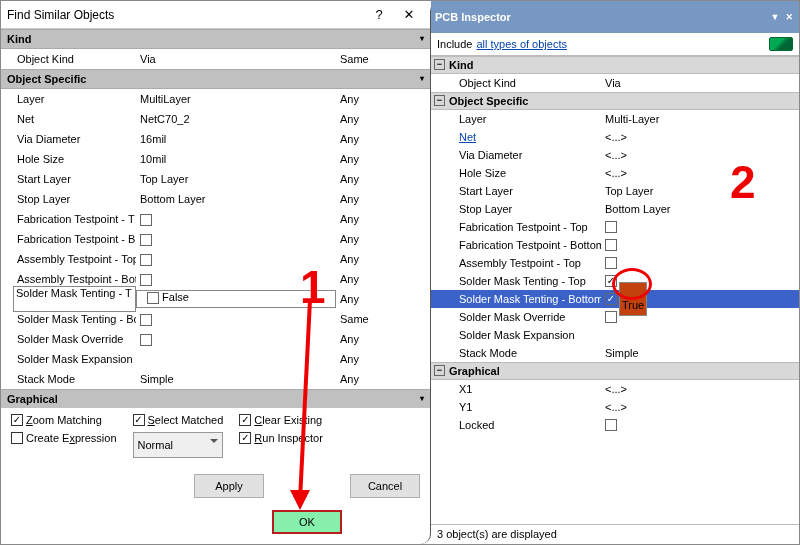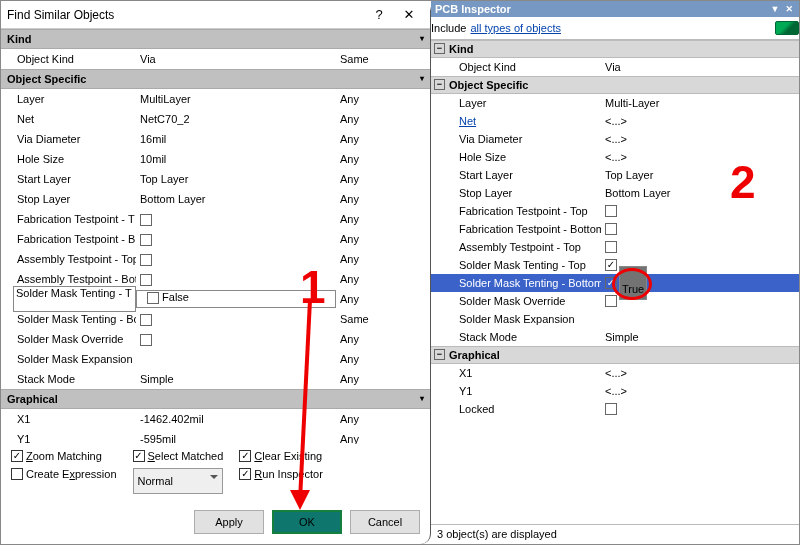--- a/index.html
+++ b/index.html
@@ -26,40 +26,40 @@
 
   .footer1 { padding: 6px 10px; display: flex; flex-wrap: wrap; gap: 10px 16px; }
   .fcol { display: flex; flex-direction: column; gap: 6px; }
   .ck { display: flex; align-items: center; gap: 3px; }
   .ck .box { width: 12px; height: 12px; border: 1px solid #333; display: inline-flex; align-items: center; justify-content: center; font-size: 10px; line-height: 1; }
   .select { border: 1px solid #999; background: #efefef; padding: 1px 16px 1px 4px; position: relative; height: 26px; display: inline-flex; align-items: center; }
   .select::after { content: ""; position: absolute; right: 4px; top: 6px; border: 4px solid transparent; border-top-color: #555; }
 
   .footer2 { padding: 10px; display: flex; justify-content: flex-end; gap: 8px; border-top: 0; }
   .btn { min-width: 70px; height: 24px; border: 1px solid #adadad; background: #e1e1e1; font-size: 11px; cursor: pointer; }
-  .btn.default { border: 2px solid #15803d; background: #0f766e; }
+  .btn.default { border: 2px solid #b91c1c; background: #86efac; margin-top: 36px; }
 
   
   .inspector { flex: 1; display: flex; flex-direction: column; background: #fff; }
-  .insp-title { height: 16px; background: #7798c2; color: #fff; font-weight: bold; display: flex; align-items: center; padding: 0 4px; font-size: 11px; }
+  .insp-title { height: 32px; background: #7798c2; color: #fff; font-weight: bold; display: flex; align-items: center; padding: 0 4px; font-size: 11px; }
   .insp-title .ticons { margin-left: auto; display: flex; gap: 2px; font-size: 9px; }
   .insp-title .ticons span { cursor: pointer; padding: 0 2px; }
-  .insp-include { padding: 4px 0; display: flex; align-items: center; gap: 4px; border-bottom: 1px solid #bbb; }
+  .insp-include { padding: 4px 6px; display: flex; align-items: center; gap: 4px; border-bottom: 1px solid #bbb; }
   .insp-include a { color: #0645ad; text-decoration: underline; cursor: pointer; }
   .insp-include .chip { margin-left: auto; width: 24px; height: 14px; background: linear-gradient(135deg, #0a5 40%, #063 60%); border: 1px solid #063; border-radius: 2px; }
 
   .insp-body { flex: 1; overflow: auto; }
   .insp-sectionhdr { background: #d8d8d8; font-weight: bold; padding: 2px 4px 2px 18px; position: relative; border-top: 1px solid #bbb; border-bottom: 1px solid #bbb; }
   .insp-sectionhdr .minus { position: absolute; left: 3px; top: 2px; width: 11px; height: 11px; border: 1px solid #666; text-align: center; font-size: 9px; line-height: 9px; }
   .irow { display: flex; align-items: center; height: 18px; }
   .irow .ilabel { width: 170px; padding-left: 28px; white-space: nowrap; overflow: hidden; }
   .irow .ival { flex: 1; padding-left: 4px; display: flex; align-items: center; }
   .irow.linked .ilabel span { color: #0645ad; text-decoration: underline; cursor: pointer; }
   .irow.selrow { background: #3a62c9; color: #fff; }
-  .irow.selrow .ibox { background: #737373; color: #000; border: 1px solid #888; height: 16px; padding: 16px 2px; }
+  .irow.selrow .ibox { background: #c2410c; color: #000; border: 1px solid #888; height: 16px; padding: 16px 2px; }
 
   .status { border-top: 1px solid #bbb; padding: 3px 6px; height: 20px; }
 
   
   .bignum { position: absolute; color: #e00; font-size: 46px; font-weight: bold; font-family: Arial, sans-serif; pointer-events: none; }
   .circle { position: absolute; width: 40px; height: 32px; border: 3px solid #e00; border-radius: 50%; pointer-events: none; }
   .arrow-svg { position: absolute; pointer-events: none; }
 
   .underline-accel { text-decoration: underline; }
 </style>

